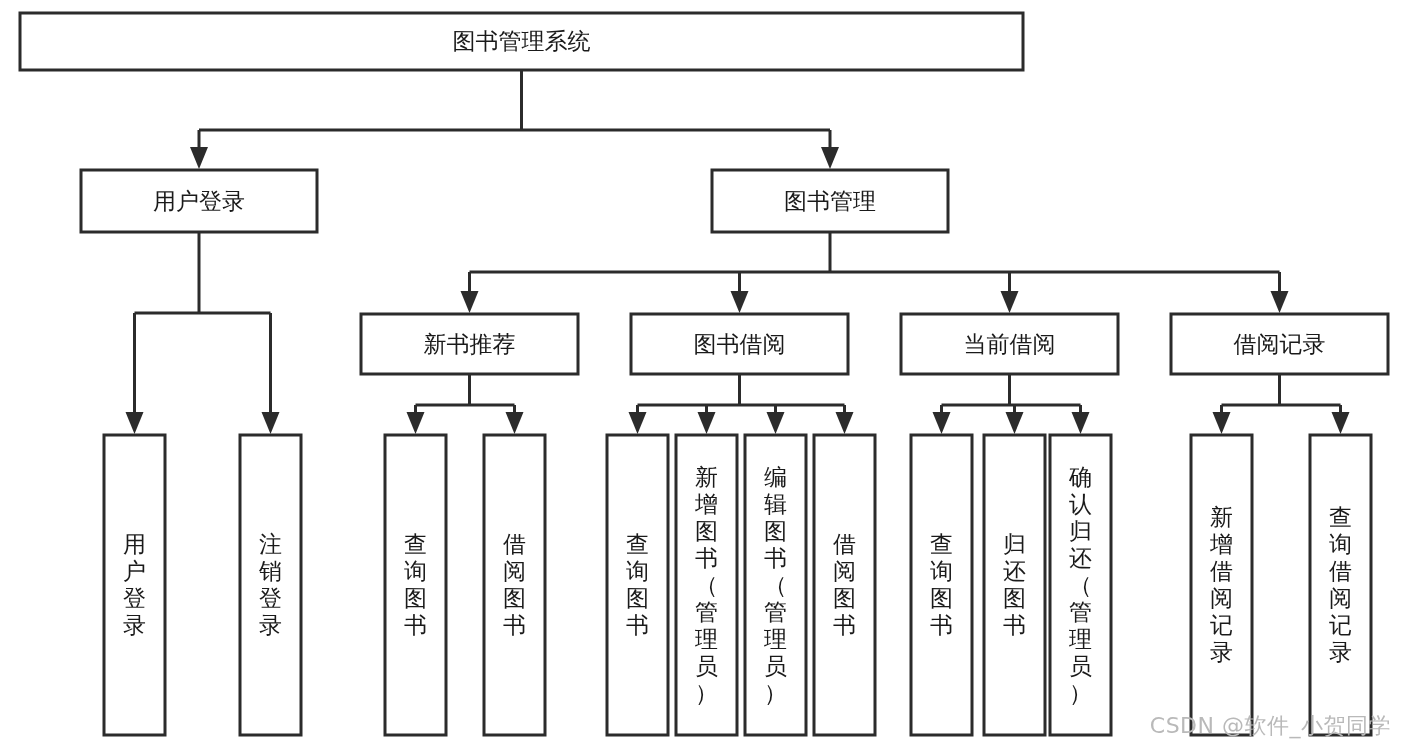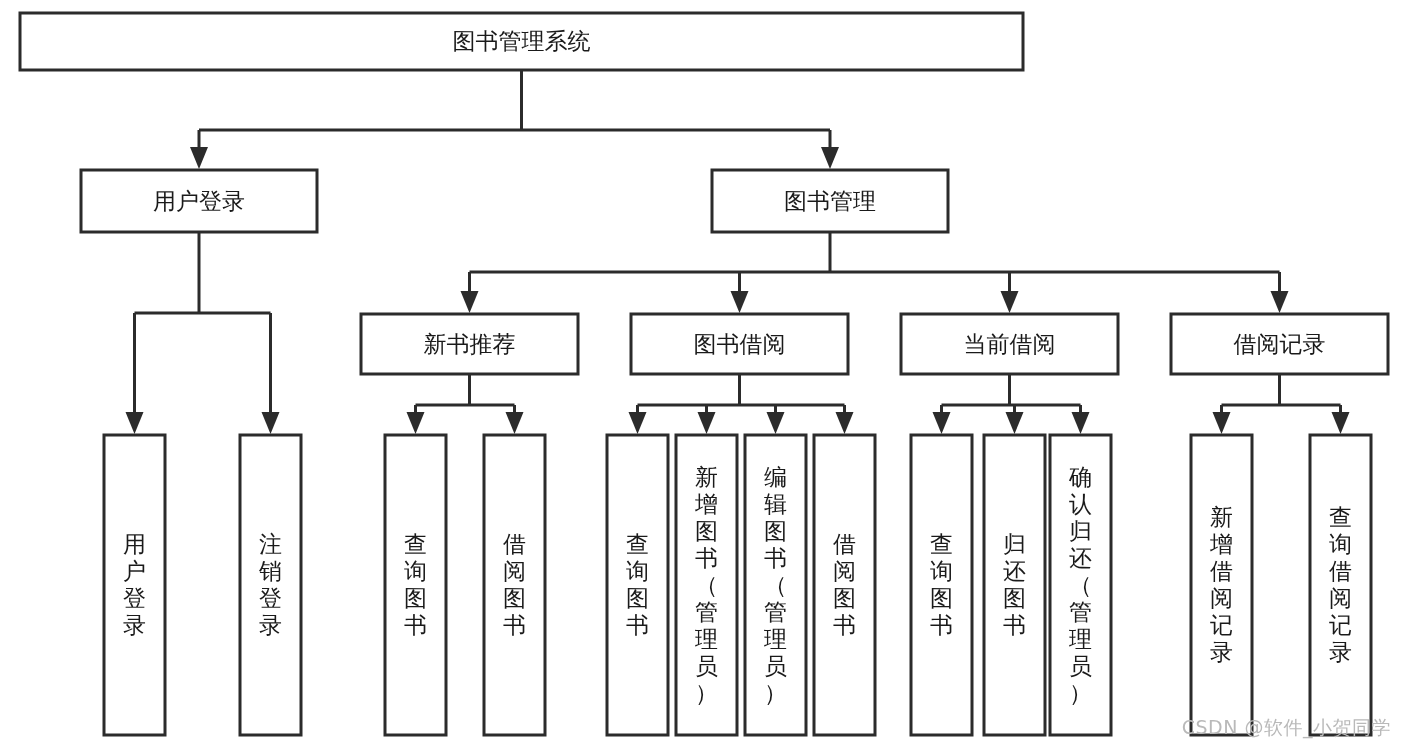--- a/index.html
+++ b/index.html
@@ -53,21 +53,21 @@
     fill: #1a1a1a;
     font-family: "DejaVu Sans", "Liberation Sans", sans-serif;
     font-size: 23px;
     text-anchor: middle;
   }
   .watermark {
     position: absolute;
     right: 14px;
     bottom: 6px;
     font-family: "DejaVu Sans", "Liberation Sans", sans-serif;
-    font-size: 19px;
+    font-size: 22px;
     color: #b9b9b9;
     letter-spacing: 0.5px;
     white-space: nowrap;
     pointer-events: none;
     user-select: none;
   }
 </style>
 </head>
 <body>
 

